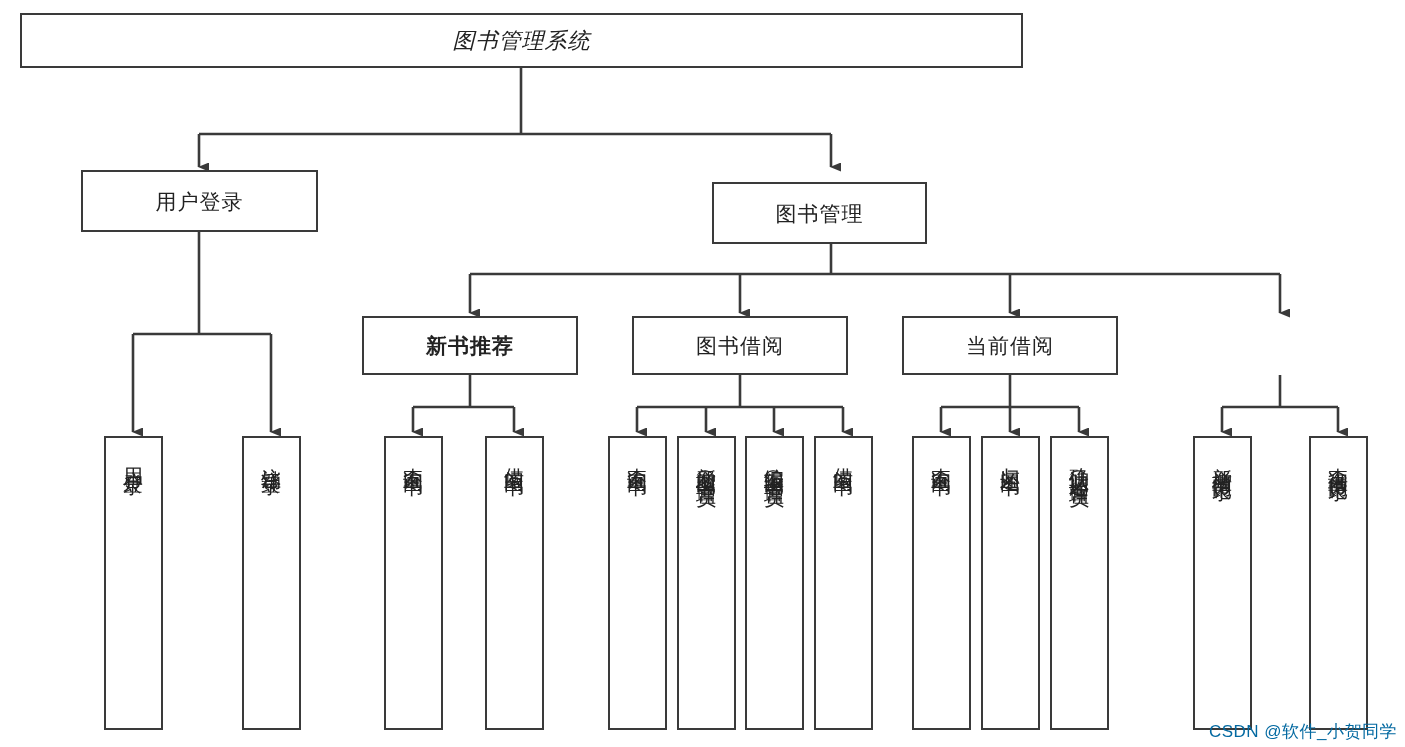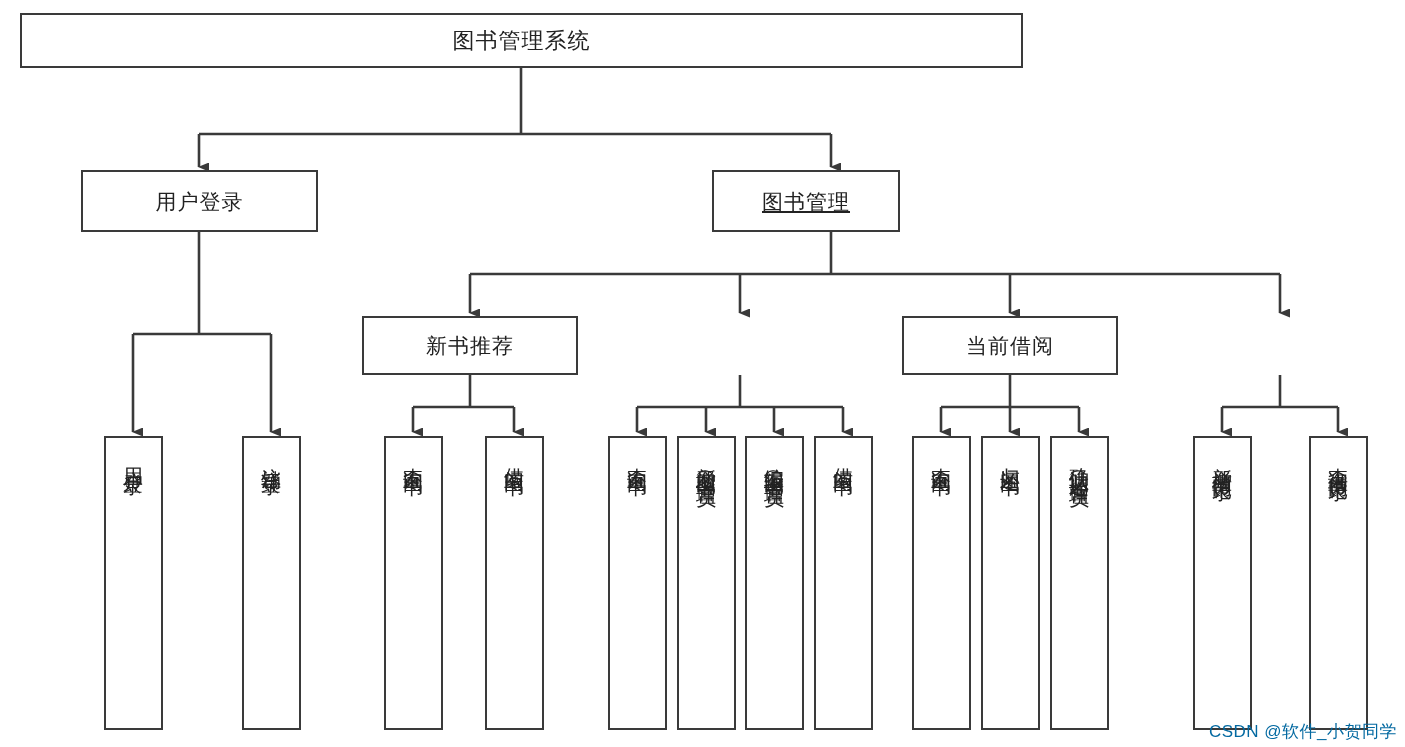--- a/index.html
+++ b/index.html
@@ -37,20 +37,21 @@
     color: #222222;
   }
   .node-h {
     
     font-size: 21px;
     letter-spacing: 1px;
     line-height: 1;
   }
   .node.root {
     font-size: 22px;
+    font-style: italic;
   }
   .node-v {
     
     font-size: 20px;
     padding-top: 14px;
     align-items: flex-start;
   }
   .vtext {
     writing-mode: vertical-rl;
     text-orientation: upright;
@@ -122,24 +123,25 @@
       <path d="M 1222 407 L 1338 407"></path>
       <path d="M 1222 407 L 1222 432" marker-end="url(#arrowhead)"></path>
       <path d="M 1338 407 L 1338 432" marker-end="url(#arrowhead)"></path>
     </g>
   </svg>
 
   <div class="node node-h root" style="left:20px; top:13px; width:1003px; height:55px;">图书管理系统</div>
 
   <div class="node node-h" style="left:81px; top:170px; width:237px; height:62px;">用户登录</div>
 
-  <div class="node node-h" style="left:712px; top:170px; width:188px; height:62px;text-decoration:underline;">图书管理</div>
+  <div class="node node-h" style="left:712px; top:182px; width:215px; height:62px;">图书管理</div>
 
-  <div class="node node-h" style="left:362px; top:316px; width:216px; height:59px;">新书推荐</div>
+  <div class="node node-h" style="left:362px; top:316px; width:216px; height:59px;font-weight:bold;">新书推荐</div>
 
+  <div class="node node-h" style="left:632px; top:316px; width:216px; height:59px;">图书借阅</div>
 
   <div class="node node-h" style="left:902px; top:316px; width:216px; height:59px;text-align:right;">当前借阅</div>
 
 
   <div class="node node-v" style="left:104px; top:436px; width:59px; height:294px;">
     <span class="vtext">用户登录</span>
   </div>
 
   <div class="node node-v" style="left:242px; top:436px; width:59px; height:294px;">
     <span class="vtext">注销登录</span>

